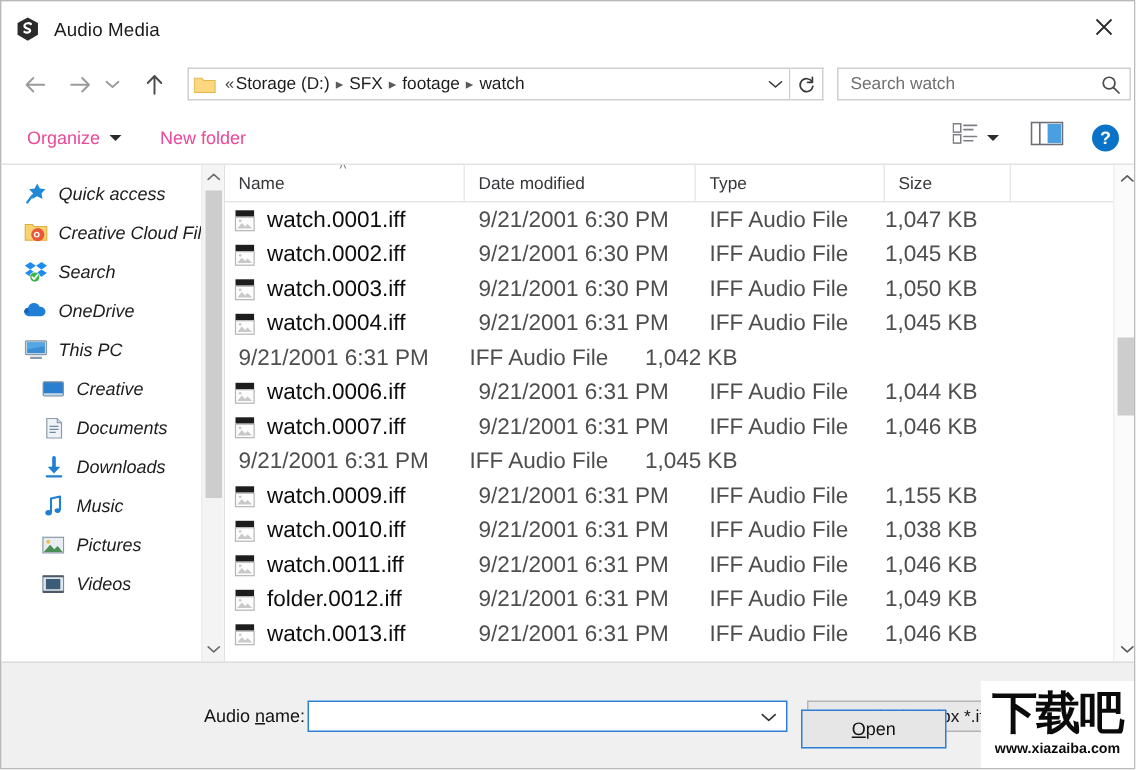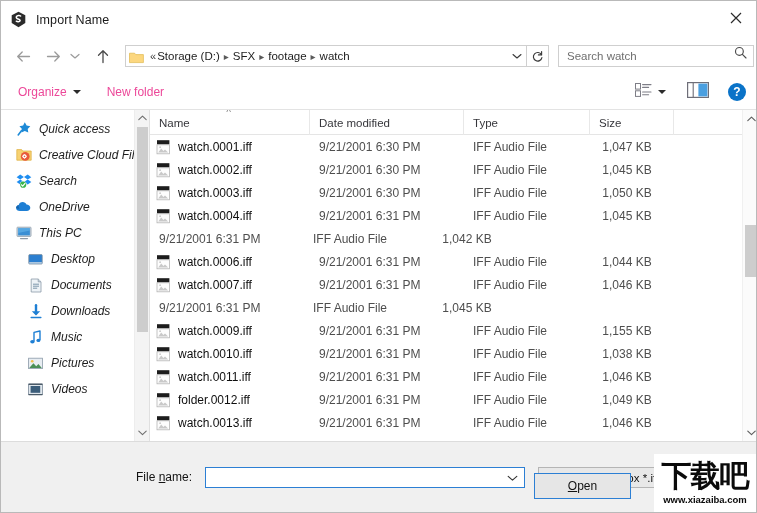--- a/index.html
+++ b/index.html
@@ -123,20 +123,21 @@
     color: #3a3a3a;
     box-sizing: border-box;
     flex: none;
   }
   #searchbox {
     margin-left: 9px;
     width: 196px; height: 22px;
     border: 1px solid #cfcfcf;
     background: #ffffff;
     display: flex;
+    align-items: center;
     box-sizing: border-box;
     flex: none;
   }
   #search-input {
     border: none;
     outline: none;
     background: transparent;
     font-family: "Liberation Sans", sans-serif;
     font-size: 11.5px;
     color: #1d1d1d;
@@ -327,21 +328,21 @@
 
   #rows {
     position: absolute;
     left: 0; top: 25px;
     width: 100%;
   }
   .row {
     height: 23px;
     display: flex;
     align-items: center;
-    font-size: 12px;
+    font-size: 15px;
     cursor: default;
   }
   .cell {
     box-sizing: border-box;
     white-space: nowrap;
     overflow: hidden;
   }
   .cell-name {
     width: 160px;
     display: flex;
@@ -355,21 +356,21 @@
     color: #4e4e4e;
   }
   .cell-type {
     width: 126px;
     padding-left: 9px;
     color: #4e4e4e;
   }
   .cell-size {
     width: 84px;
     padding-right: 10px;
-    text-align: center;
+    text-align: left;
     color: #4e4e4e;
   }
   .file-ico {
     width: 15px; height: 16px;
     margin-right: 7px;
     flex: none;
   }
 
   
   #list-scroll {
@@ -513,21 +514,21 @@
 
 <div id="dialog">
 
   <div id="titlebar">
     <div id="app-icon">
       <svg width="17" height="17" viewBox="0 0 17 17">
         <path d="M8.5 0.7 L15.3 4.3 L15.3 12.1 L8.5 16.2 L1.7 12.1 L1.7 4.3 Z" fill="#2b2b2b"></path>
         <path d="M10.6 5.0 C9.6 4.2 7.3 4.3 6.5 5.5 C5.8 6.6 6.8 7.6 8.1 8.0 C9.4 8.4 10.5 8.9 10.0 9.9 C9.5 10.9 7.4 11.0 6.3 10.2" stroke="#ffffff" stroke-width="1.5" fill="none" stroke-linecap="round"></path>
       </svg>
     </div>
-    <div id="title-text">Import Name</div>
+    <div id="title-text">Audio Media</div>
     <div id="close-btn">
       <svg width="12" height="12" viewBox="0 0 12 12">
         <path d="M1 1 L11 11 M11 1 L1 11" stroke="#2b2b2b" stroke-width="1.2" fill="none"></path>
       </svg>
     </div>
   </div>
 
   <div id="navrow">
     <div class="navbtn" id="nav-back">
       <svg width="15" height="13" viewBox="0 0 15 13">
@@ -689,21 +690,21 @@
           <span class="side-label">This PC</span>
         </div>
 
         <div class="side-item indent">
           <span class="side-ico">
             <svg width="15" height="15" viewBox="0 0 15 15">
               <rect x="0.8" y="2.6" width="13.4" height="9.4" rx="0.8" fill="#2b7fd0" stroke="#7b8d9c" stroke-width="0.8"></rect>
               <path d="M1.2 10.2 L13.8 10.2 L13.8 11.6 L1.2 11.6 Z" fill="#cfdae3"></path>
             </svg>
           </span>
-          <span class="side-label">Desktop</span>
+          <span class="side-label">Creative</span>
         </div>
 
         <div class="side-item indent">
           <span class="side-ico">
             <svg width="14" height="15" viewBox="0 0 14 15">
               <path d="M2.2 1.0 H9.2 L12.0 3.8 V14.0 H2.2 Z" fill="#eef3f7" stroke="#8b9aa8" stroke-width="0.8"></path>
               <path d="M9.2 1.0 V3.8 H12.0" fill="#cfdae3" stroke="#8b9aa8" stroke-width="0.8"></path>
               <path d="M4.0 6.2 H10.0 M4.0 8.2 H10.0 M4.0 10.2 H8.2" stroke="#6f8ba3" stroke-width="0.9"></path>
             </svg>
           </span>
@@ -970,21 +971,21 @@
               <path d="M0.8 1.2 L4.5 4.6 L8.2 1.2" stroke="currentColor" stroke-width="1.15" fill="none" stroke-linecap="round" stroke-linejoin="round"></path>
             </svg>
         </div>
       </div>
     </div>
   </div>
 
   <div id="footer"></div>
 
   <div id="fn-label">
-    <span>File </span><u>n</u><span>ame:</span>
+    <span>Audio </span><u>n</u><span>ame:</span>
   </div>
 
   <div id="fn-field">
     <input id="fn-input" type="text" placeholder="" style="">
     <span id="fn-caret">
       <svg width="11" height="8" viewBox="0 0 11 8">
         <path d="M1.2 2.4 L5.5 6.2 L9.8 2.4" stroke="currentColor" stroke-width="1.1" fill="none" stroke-linecap="round" stroke-linejoin="round"></path>
       </svg>
     </span>
   </div>

